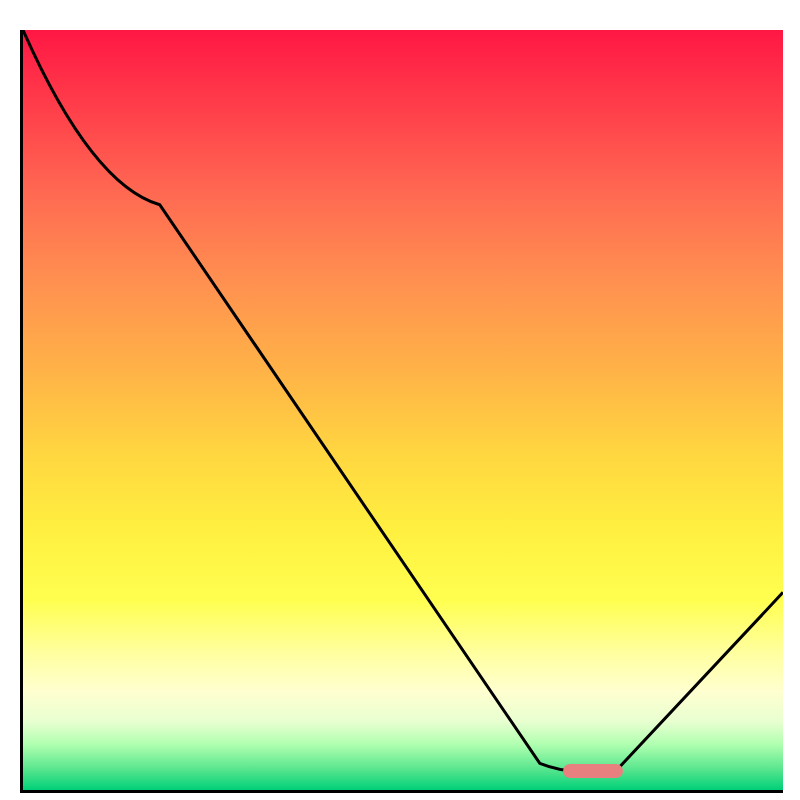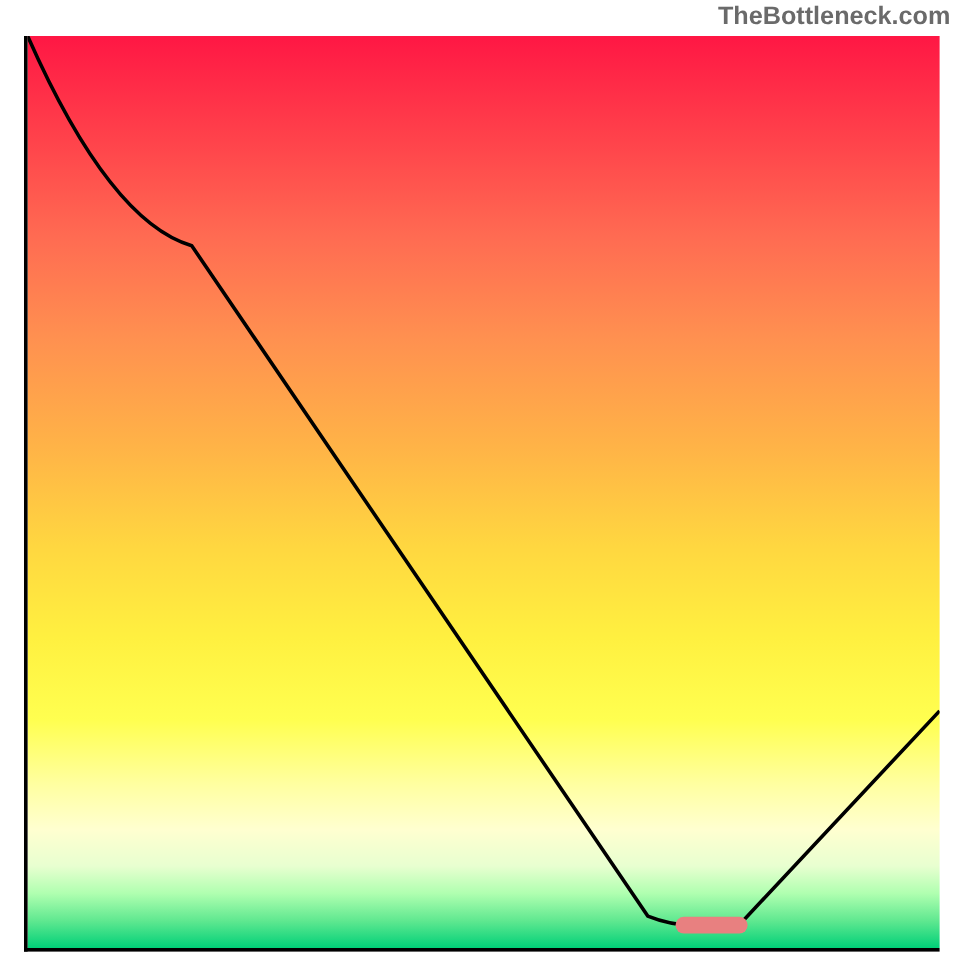--- a/index.html
+++ b/index.html
@@ -61,20 +61,19 @@
     width: 60px;
     height: 14px;
     background: #e88080;
     border-radius: 7px;
   }
 </style>
 </head>
 <body>
 
 <div class="container">
-  <div class="watermark">TheBottleneck.com</div>
   <div class="plot-area">
     <svg class="curve" viewBox="0 0 760 760" preserveAspectRatio="none">
       <path d="M 0 0 Q 68.39999999999999 154.79999999999995 136.79999999999998 174.79999999999995 L 516.8000000000001 733.4 Q 535.8 741 554.8 741 L 592.8000000000001 741 L 760 562.4" stroke="#000" stroke-width="3" fill="none"></path>
     </svg>
     <div class="marker" style="left: 539.6px; width: 60.8px; top: 734px; background: rgb(232, 128, 128);"></div>
   </div>
 </div>
 
 </body></html>

